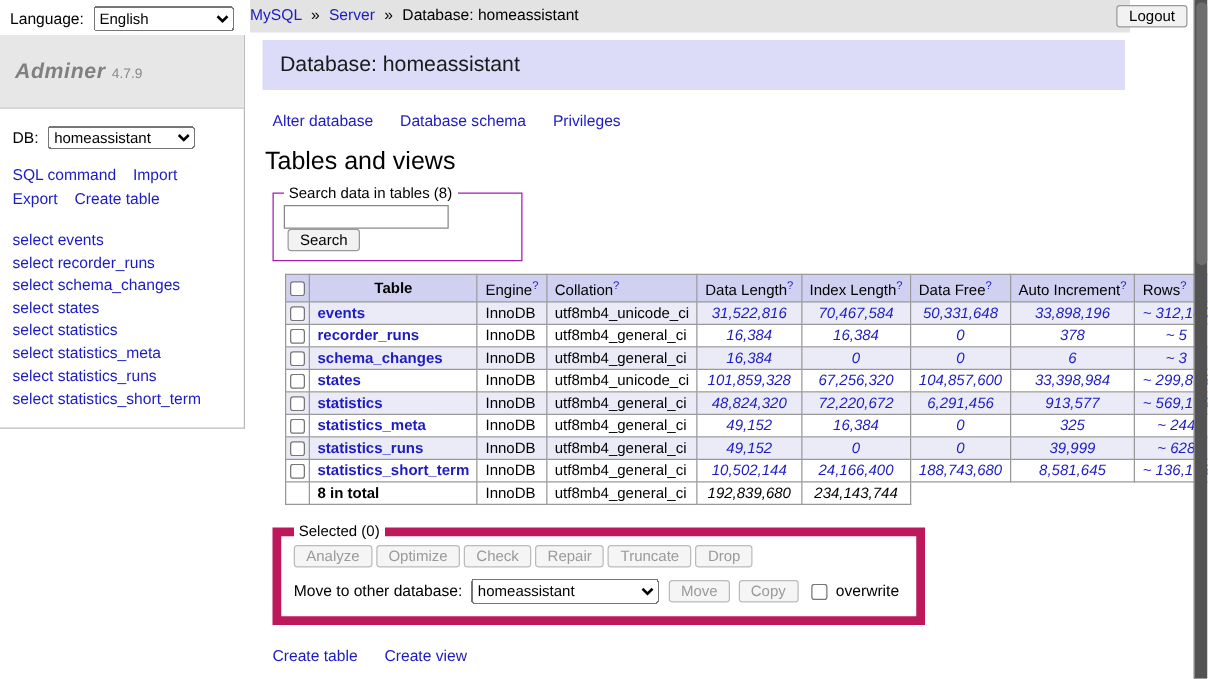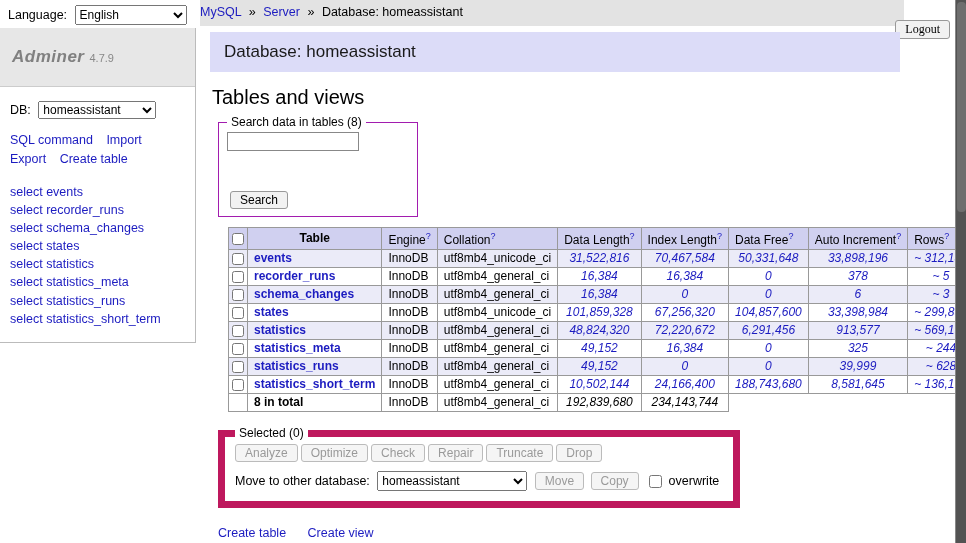--- a/index.html
+++ b/index.html
@@ -19,21 +19,21 @@
     font-family:"Liberation Sans", sans-serif;font-size:12.5px;
   }
   a{color:var(--link);text-decoration:none;cursor:pointer;}
   select,input,button{font-family:"Liberation Sans", sans-serif;font-size:12px;}
 
   
   .lang-row{position:absolute;left:8px;top:5px;}
   .lang-row select{width:112px;height:20px;margin-left:4px;}
   .crumb-bar{position:absolute;left:200px;top:0;width:704px;height:26px;background:var(--bar-bg);padding:5px 0;}
   .crumb-bar .sep{margin:0 4px;color:#000;}
-  .logout{position:absolute;right:16px;top:20px;font-family:Liberation Serif, serif;}
+  .logout{position:absolute;right:16px;top:4px;}
   .btn{padding:1px 9px;background:#f2f2f2;border:1px solid #999;border-radius:3px;color:#000;}
   .btn:disabled{color:#9a9a9a;border-color:#bbb;background:#f5f5f5;}
 
   
   .sidebar{position:absolute;left:0;top:28px;width:196px;background:#fff;border-right:1px solid #bbb;border-bottom:1px solid #bbb;padding-bottom:10px;}
   .brand{background:var(--brand-bg);border-bottom:1px solid #ccc;padding:19px 12px;}
   .brand-name{font-size:17px;font-style:italic;font-weight:bold;color:#808080;letter-spacing:.5px;}
   .brand-ver{font-size:11px;color:#888;margin-left:5px;}
   .db-row{padding:14px 10px 2px;}
   .db-row select{width:118px;margin-left:4px;}
@@ -44,21 +44,21 @@
 
   
   .main{position:absolute;left:196px;top:28px;width:760px;}
   .page-title{margin:4px 0 0 14px;width:690px;background:var(--title-bg);padding:10px 14px;font-size:17px;font-weight:normal;color:#1a1a1a;}
   .nav-links{margin:18px 0 0 22px;}
   .nav-links a{margin-right:18px;}
   h3{margin:14px 0 6px 16px;font-size:20px;font-weight:normal;color:#000;}
   .search-fs{margin:4px 0 0 22px;width:200px;border:1px solid #a21caf;padding:3px 8px 7px;}
   .search-fs legend, .selected-fs legend{padding:0 4px;font-size:12px;}
   .search-input{width:132px;height:19px;border:1px solid #888;}
-  .search-fs .btn{margin-left:3px;margin-top:40px;}
+  .search-fs .btn{margin-left:3px;}
 
   table.tables{border-collapse:collapse;margin:10px 0 0 32px;font-size:12px;}
   .tables th,.tables td{border:1px solid #999;padding:1px 6px;line-height:15px;white-space:nowrap;}
   .tables th{background:var(--th-bg);font-weight:normal;text-align:left;}
   .tables th.tname{font-weight:bold;text-align:center;min-width:110px;}
   .tables th sup{color:var(--link);font-size:9px;}
   .tables td.check,.tables th.check{text-align:center;padding:1px 2px;}
   .tables input[type=checkbox]{width:12px;height:12px;margin:1px;vertical-align:middle;}
   .tables tr.alt td{background:var(--row-alt);}
   .tables a.tbl-link{font-weight:bold;}
@@ -117,20 +117,21 @@
       <a href="#">select states</a> 
       <a href="#">select statistics</a> 
       <a href="#">select statistics_meta</a> 
       <a href="#">select statistics_runs</a> 
       <a href="#">select statistics_short_term</a> 
     </div>
 </div>
 
 <div class="main">
   <h2 class="page-title">Database: homeassistant</h2>
+  <div class="nav-links"><a href="#">Alter database</a> <a href="#">Database schema</a> <a href="#">Privileges</a> </div>
   <h3>Tables and views</h3>
 
   <fieldset class="search-fs">
     <legend>Search data in tables (8)</legend>
     <input type="text" class="search-input" value="" style="">
     <button class="btn">Search</button>
   </fieldset>
 
   <table class="tables">
     <thead>

